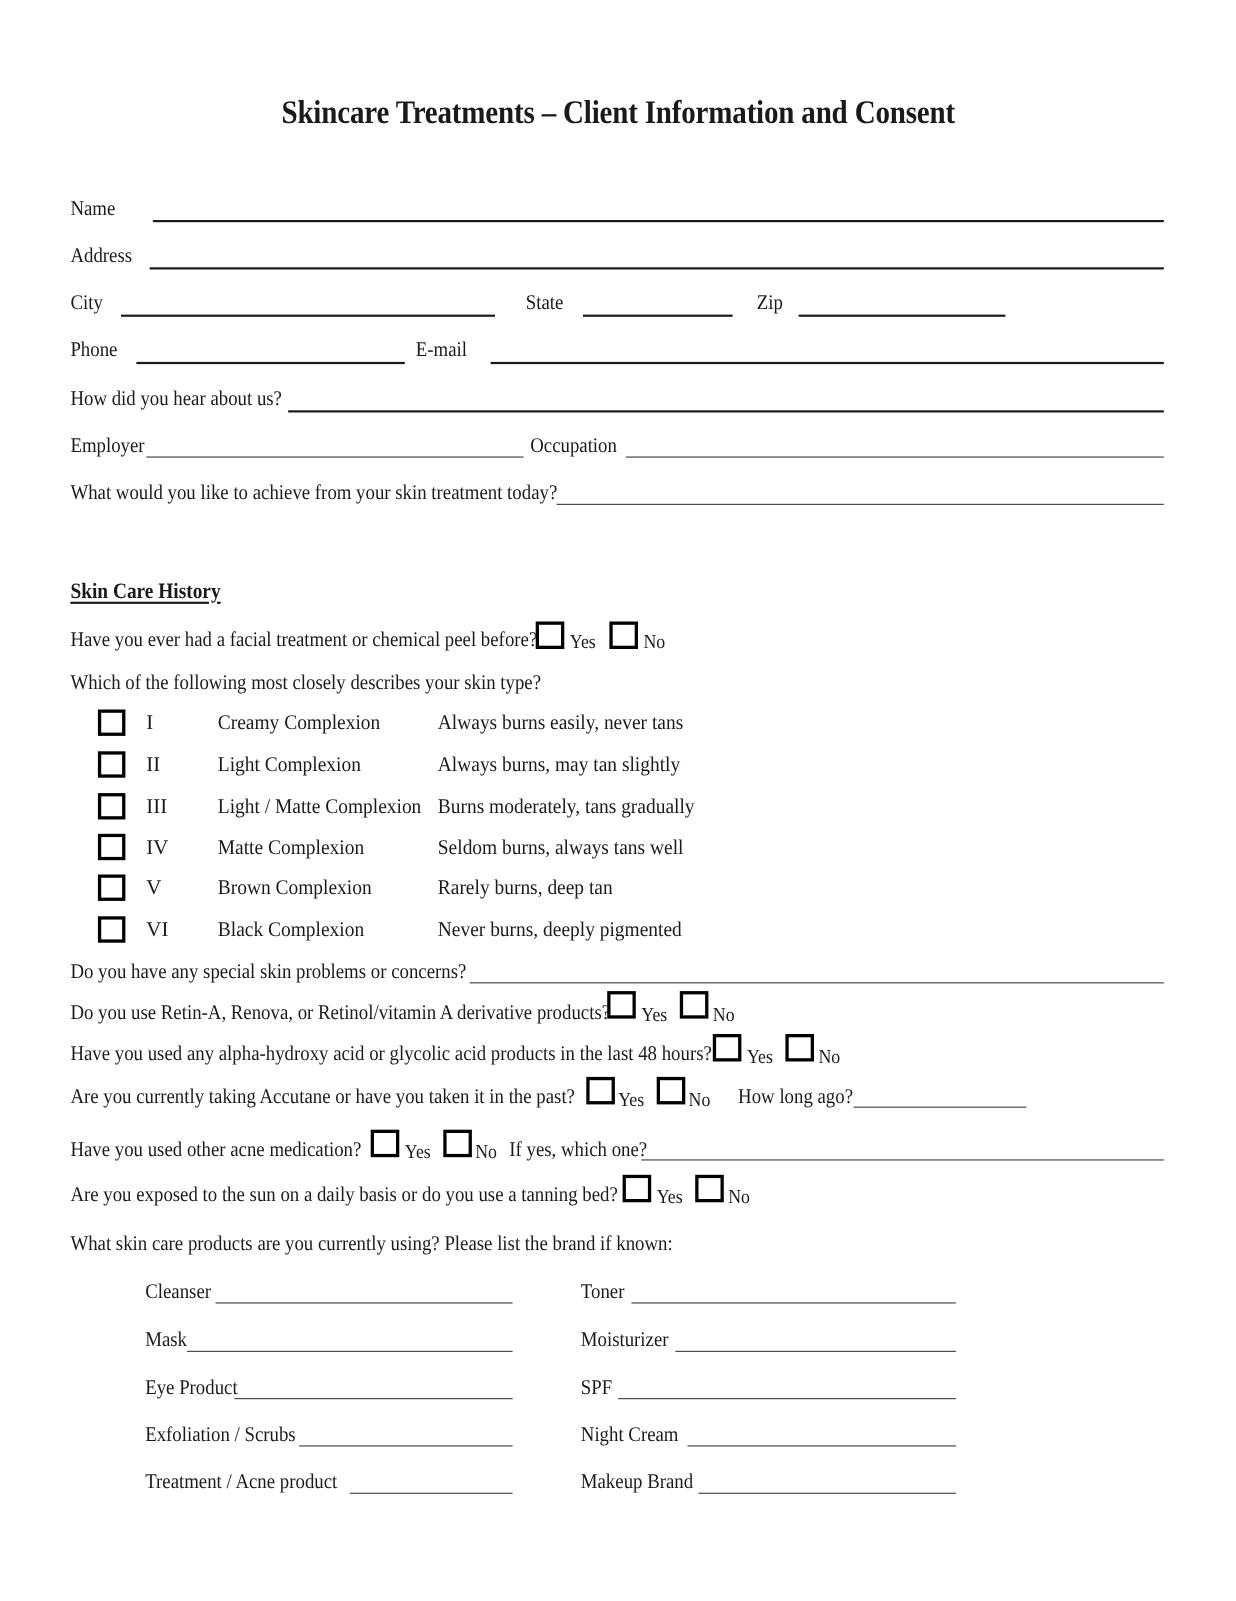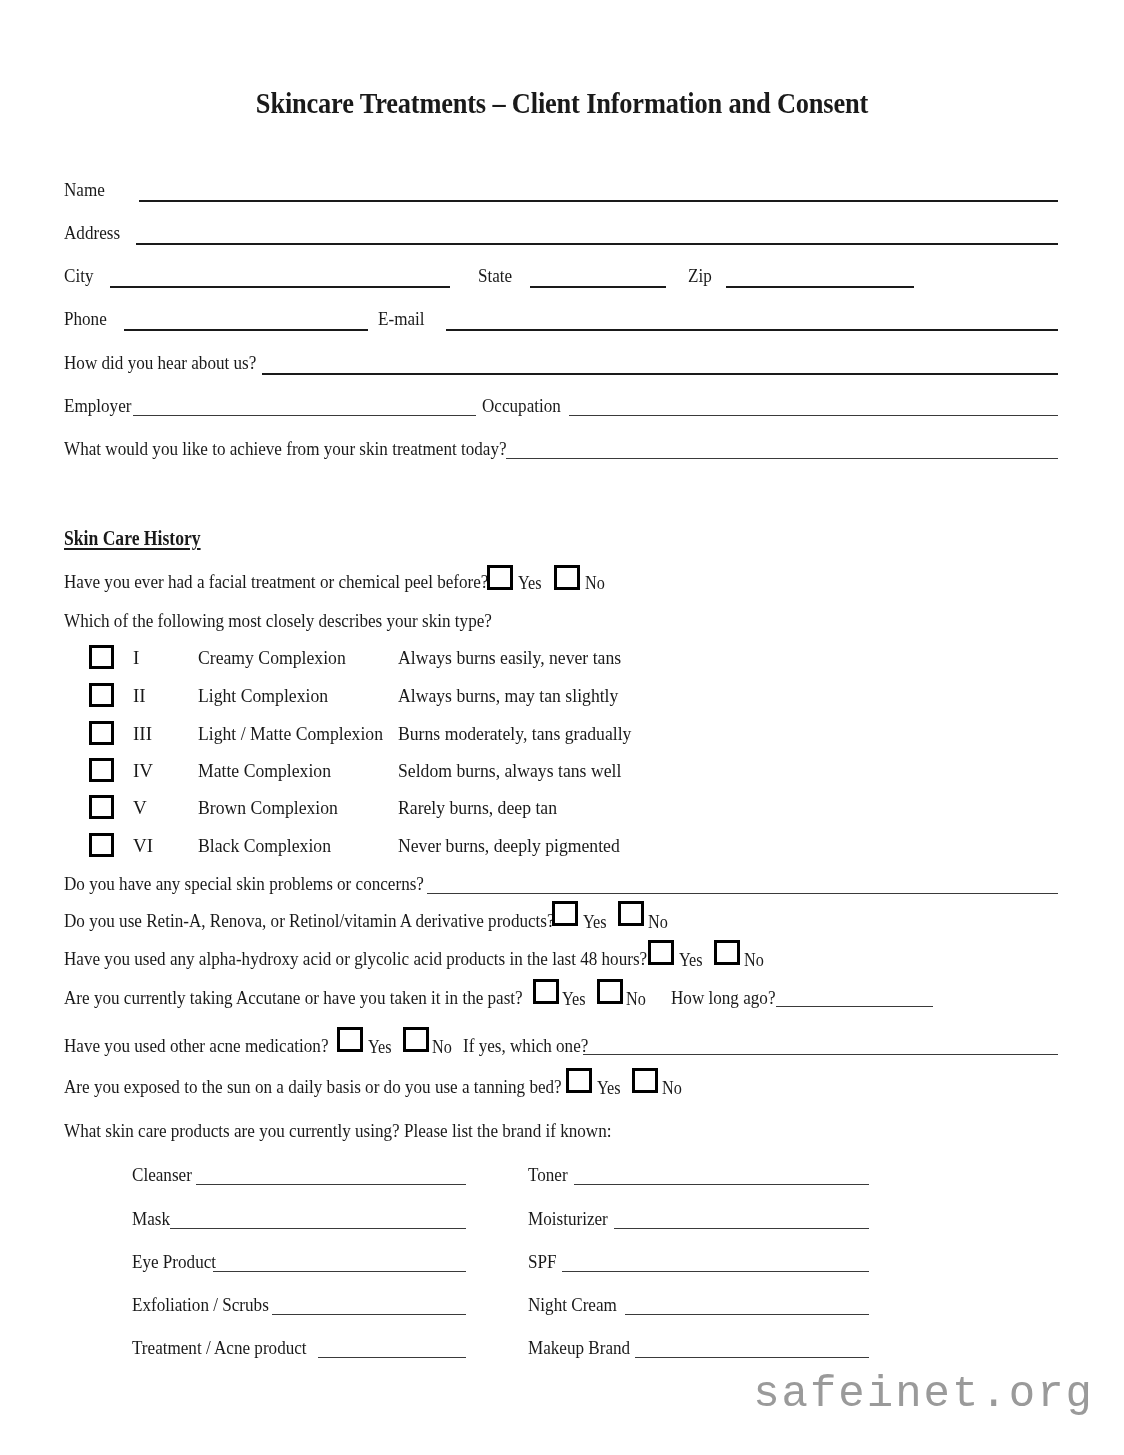--- a/index.html
+++ b/index.html
@@ -259,15 +259,14 @@
 
   <div class="t" style="left:528px; top:1251px;">SPF</div>
   <div class="rule thin" style="left:562px; top:1271px; width:307px;"></div>
 
   <div class="t" style="left:528px; top:1294px;">Night Cream</div>
   <div class="rule thin" style="left:625px; top:1314px; width:244px;"></div>
 
   <div class="t" style="left:528px; top:1337px;">Makeup Brand</div>
   <div class="rule thin" style="left:635px; top:1357px; width:234px;"></div>
 
-  <div class="watermark">safeinet.org</div>
 
 </div>
 
 </body></html>

